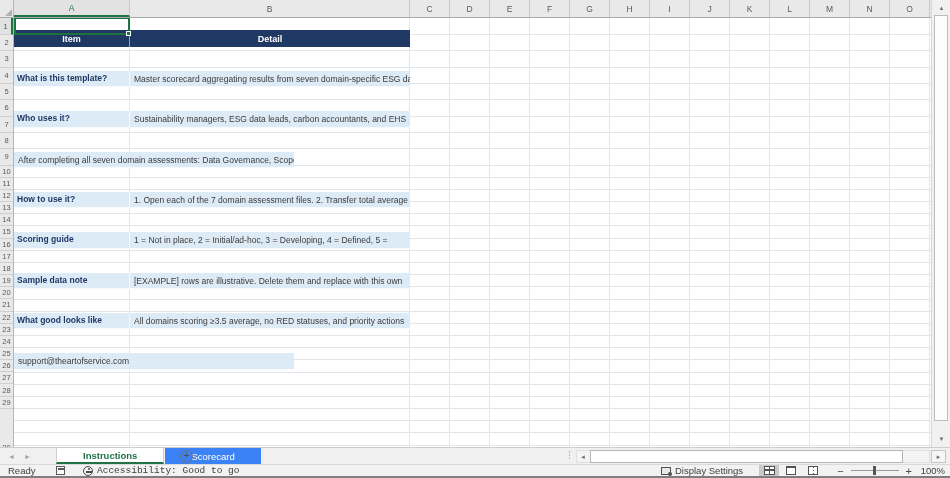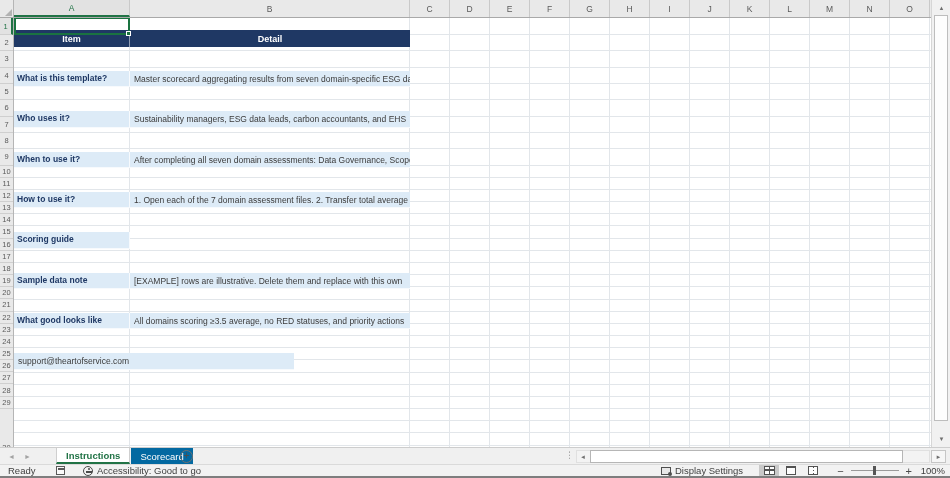--- a/index.html
+++ b/index.html
@@ -94,29 +94,29 @@
     background:#fdfdfd; border:1px solid #bdbdbd;
   }
   
   #tab-bar {
     position:absolute; left:0; top:447px; width:950px; height:17px;
     background:#f0f0f0; border-top:1px solid #cdcdcd;
   }
   #tab-nav { position:absolute; left:8px; top:0; height:100%; display:flex; align-items:center; gap:9px; color:#a3a3a3; font-size:7px; }
   #tabs { position:absolute; left:56px; top:0; height:100%; display:flex; }
   .sheet-tab {
-    height:100%; padding:0 9px; font-size:9.5px;
+    height:100%; padding:0 26px; font-size:9.5px;
     display:flex; align-items:center; white-space:nowrap;
   }
   .sheet-tab.active {
     background:#ffffff; color:#217346; font-weight:bold;
     border-left:1px solid #cfcfcf; border-right:1px solid #cfcfcf;
     border-bottom:2px solid #217346;
   }
-  .sheet-tab.inactive { background:#0369a1; color:#ffffff; margin-left:1px; }
+  .sheet-tab.inactive { background:#3b82f6; color:#ffffff; margin-left:1px; }
   #add-sheet {
     position:absolute; left:180px; top:2px; width:13px; height:13px;
     border:1px solid #707070; border-radius:50%; color:#4d4d4d;
     font-size:10px; line-height:10px; text-align:center;
   }
   #tab-splitter { position:absolute; left:565px; top:2px; font-size:9px; color:#909090; }
   #h-track {
     position:absolute; left:576px; top:2px; width:354px; height:13px;
     background:#f3f3f3; border:1px solid #e0e0e0;
   }
@@ -132,21 +132,21 @@
     position:absolute; left:0; top:464px; width:950px; height:12px;
     background:#f2f2f2; border-top:1px solid #dadada;
     display:flex; align-items:center; font-size:9.5px; color:#3e3e3e;
   }
   #status-left { display:flex; align-items:center; padding-left:8px; gap:0; }
   #ready-label { width:30px; }
   #macro-icon {
     width:9px; height:9px; border:1px solid #5a5a5a; margin-left:18px; position:relative; background:#fafafa;
   }
   #macro-icon::after { content:""; position:absolute; left:1px; top:1px; width:6px; height:2px; background:#5a5a5a; }
-  #a11y-group { display:flex; align-items:center; margin-left:18px; gap:4px; }
+  #a11y-group { display:flex; align-items:center; margin-left:18px; gap:4px;font-family:Liberation Mono, monospace; }
   #a11y-icon { width:10px; height:10px; border:1px solid #4a4a4a; border-radius:50%; position:relative; }
   #a11y-icon::before { content:""; position:absolute; left:3.5px; top:1.5px; width:2px; height:2px; border-radius:50%; background:#4a4a4a; }
   #a11y-icon::after  { content:""; position:absolute; left:1.5px; top:4.5px; width:6px; height:1.5px; background:#4a4a4a; }
   #status-spacer { flex:1; }
   #status-right { display:flex; align-items:center; padding-right:5px; }
   #display-settings { display:flex; align-items:center; gap:4px; }
   #display-settings-icon { width:10px; height:8px; border:1px solid #4f4f4f; background:#e8e8e8; position:relative; }
   #display-settings-icon::after { content:""; position:absolute; right:-2px; bottom:-2px; width:4px; height:4px; border-radius:50%; background:#4f4f4f; }
   #view-group { display:flex; align-items:center; margin-left:16px; gap:2px; }
   .view-btn { width:20px; height:12px; display:flex; align-items:center; justify-content:center; }
@@ -238,29 +238,29 @@
       </div>
       <div class="t-row data">
         <div class="cA">What is this template?</div>
         <div class="cB">Master scorecard aggregating results from seven domain-specific ESG data</div>
       </div>
       <div class="t-row data">
         <div class="cA">Who uses it?</div>
         <div class="cB">Sustainability managers, ESG data leads, carbon accountants, and EHS</div>
       </div>
       <div class="t-row data">
-        <div class="cA">When to use it?</div>
         <div class="cB">After completing all seven domain assessments: Data Governance, Scope 1-2</div>
       </div>
       <div class="t-row data">
         <div class="cA">How to use it?</div>
         <div class="cB">1. Open each of the 7 domain assessment files. 2. Transfer total average</div>
       </div>
       <div class="t-row data">
         <div class="cA">Scoring guide</div>
+        <div class="cB">1 = Not in place, 2 = Initial/ad-hoc, 3 = Developing, 4 = Defined, 5 =</div>
       </div>
       <div class="t-row data">
         <div class="cA">Sample data note</div>
         <div class="cB">[EXAMPLE] rows are illustrative. Delete them and replace with this own</div>
       </div>
       <div class="t-row data">
         <div class="cA">What good looks like</div>
         <div class="cB">All domains scoring ≥3.5 average, no RED statuses, and priority actions</div>
       </div>
       <div class="t-row data">

